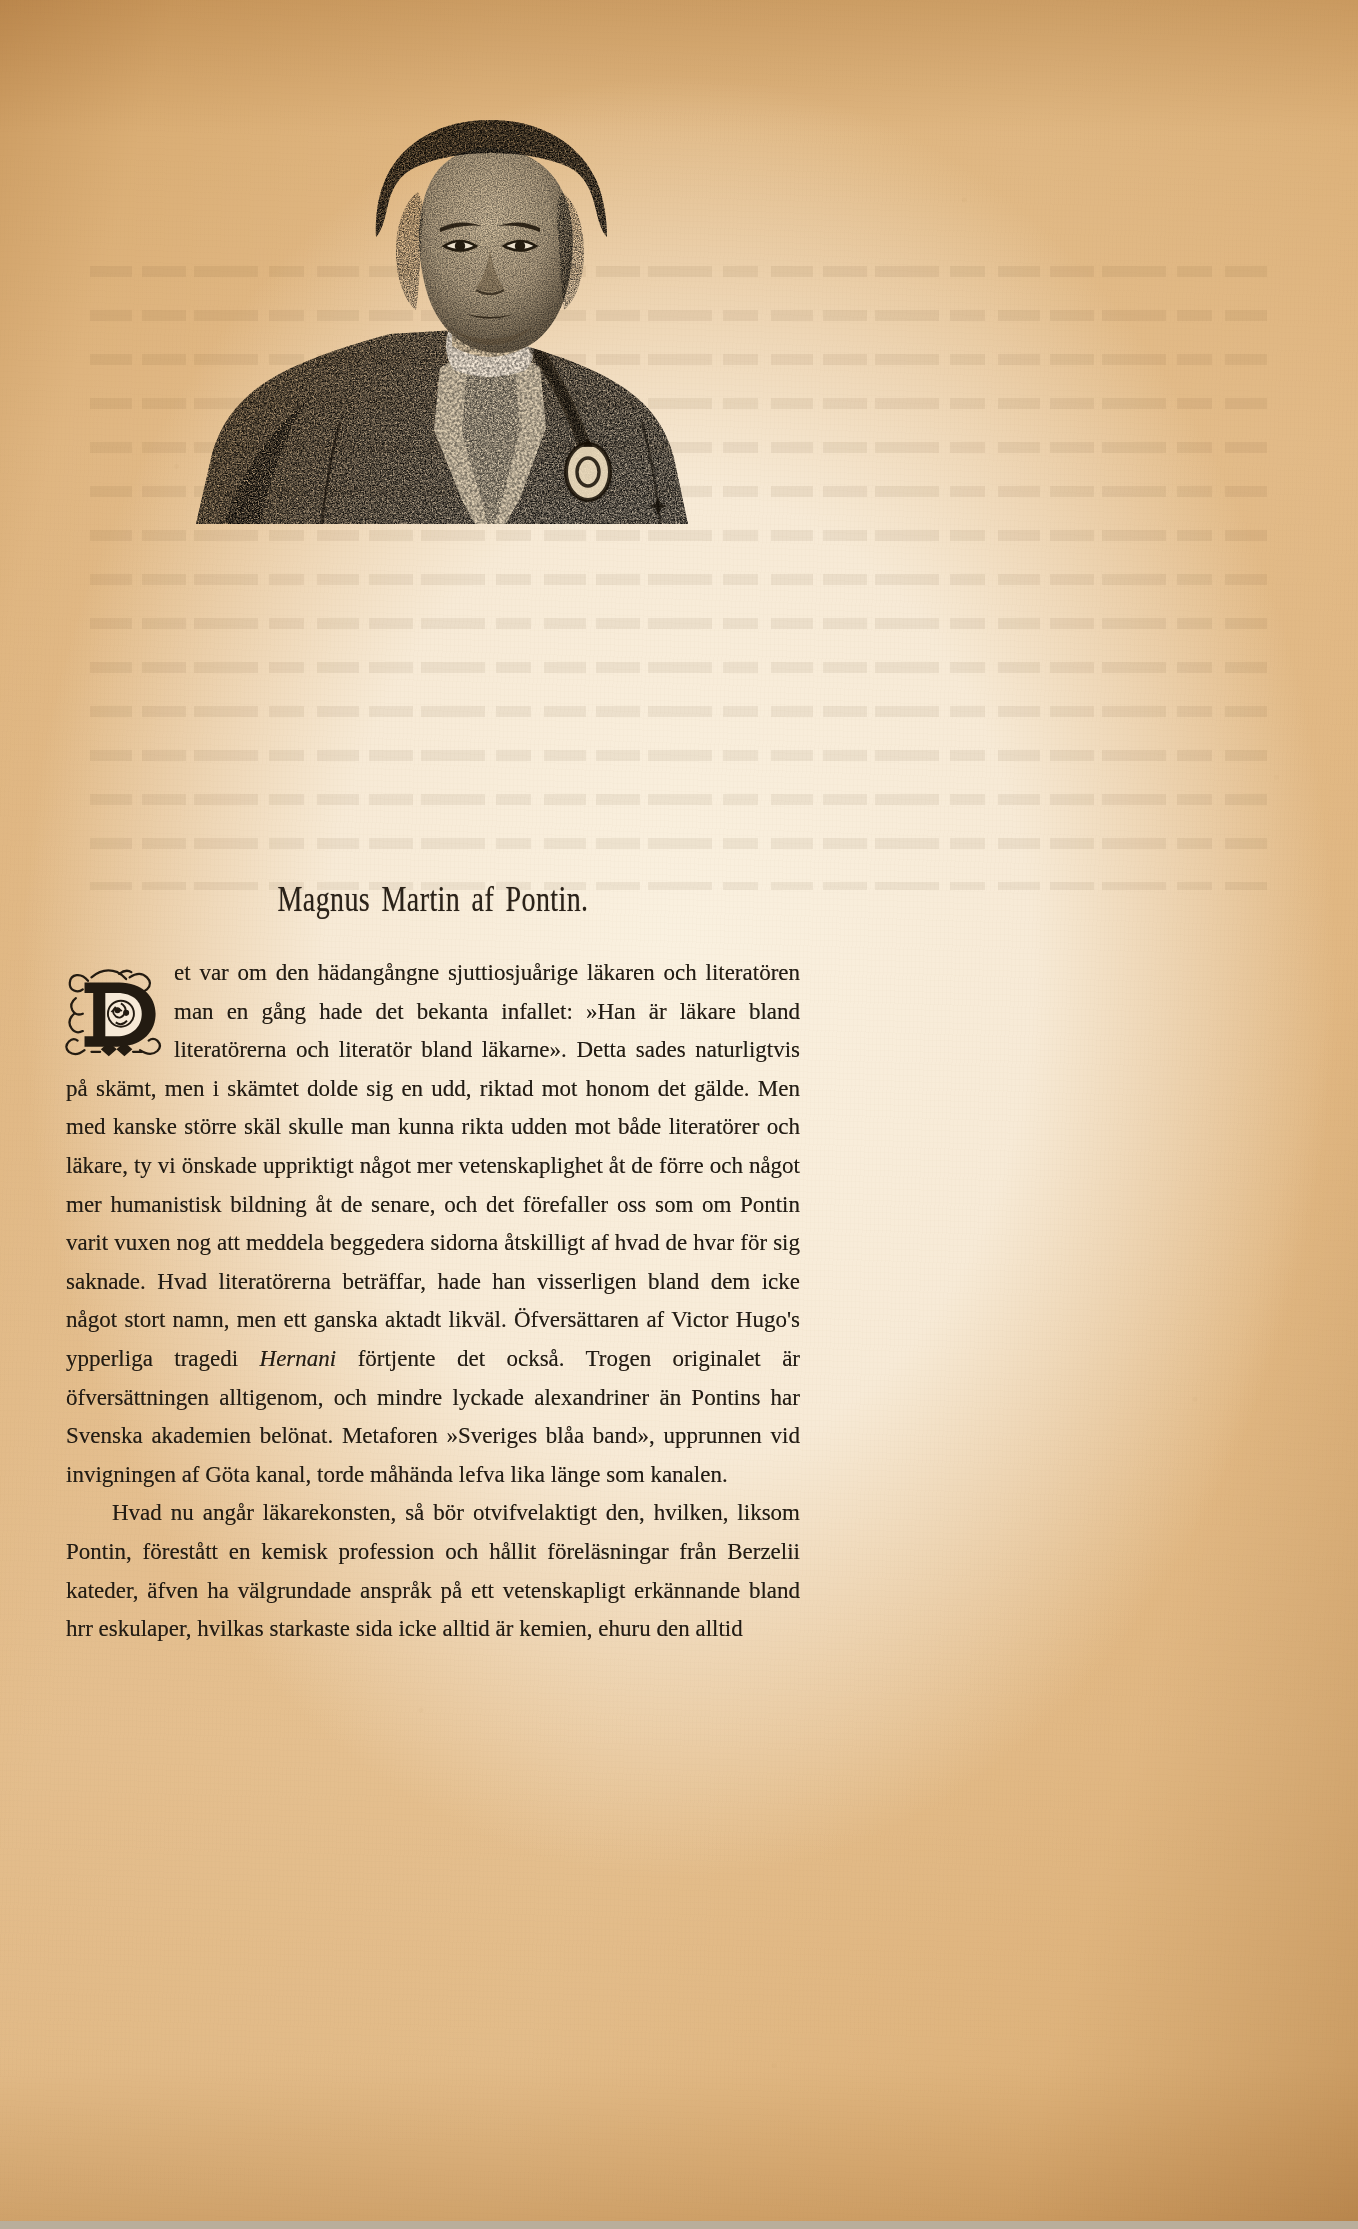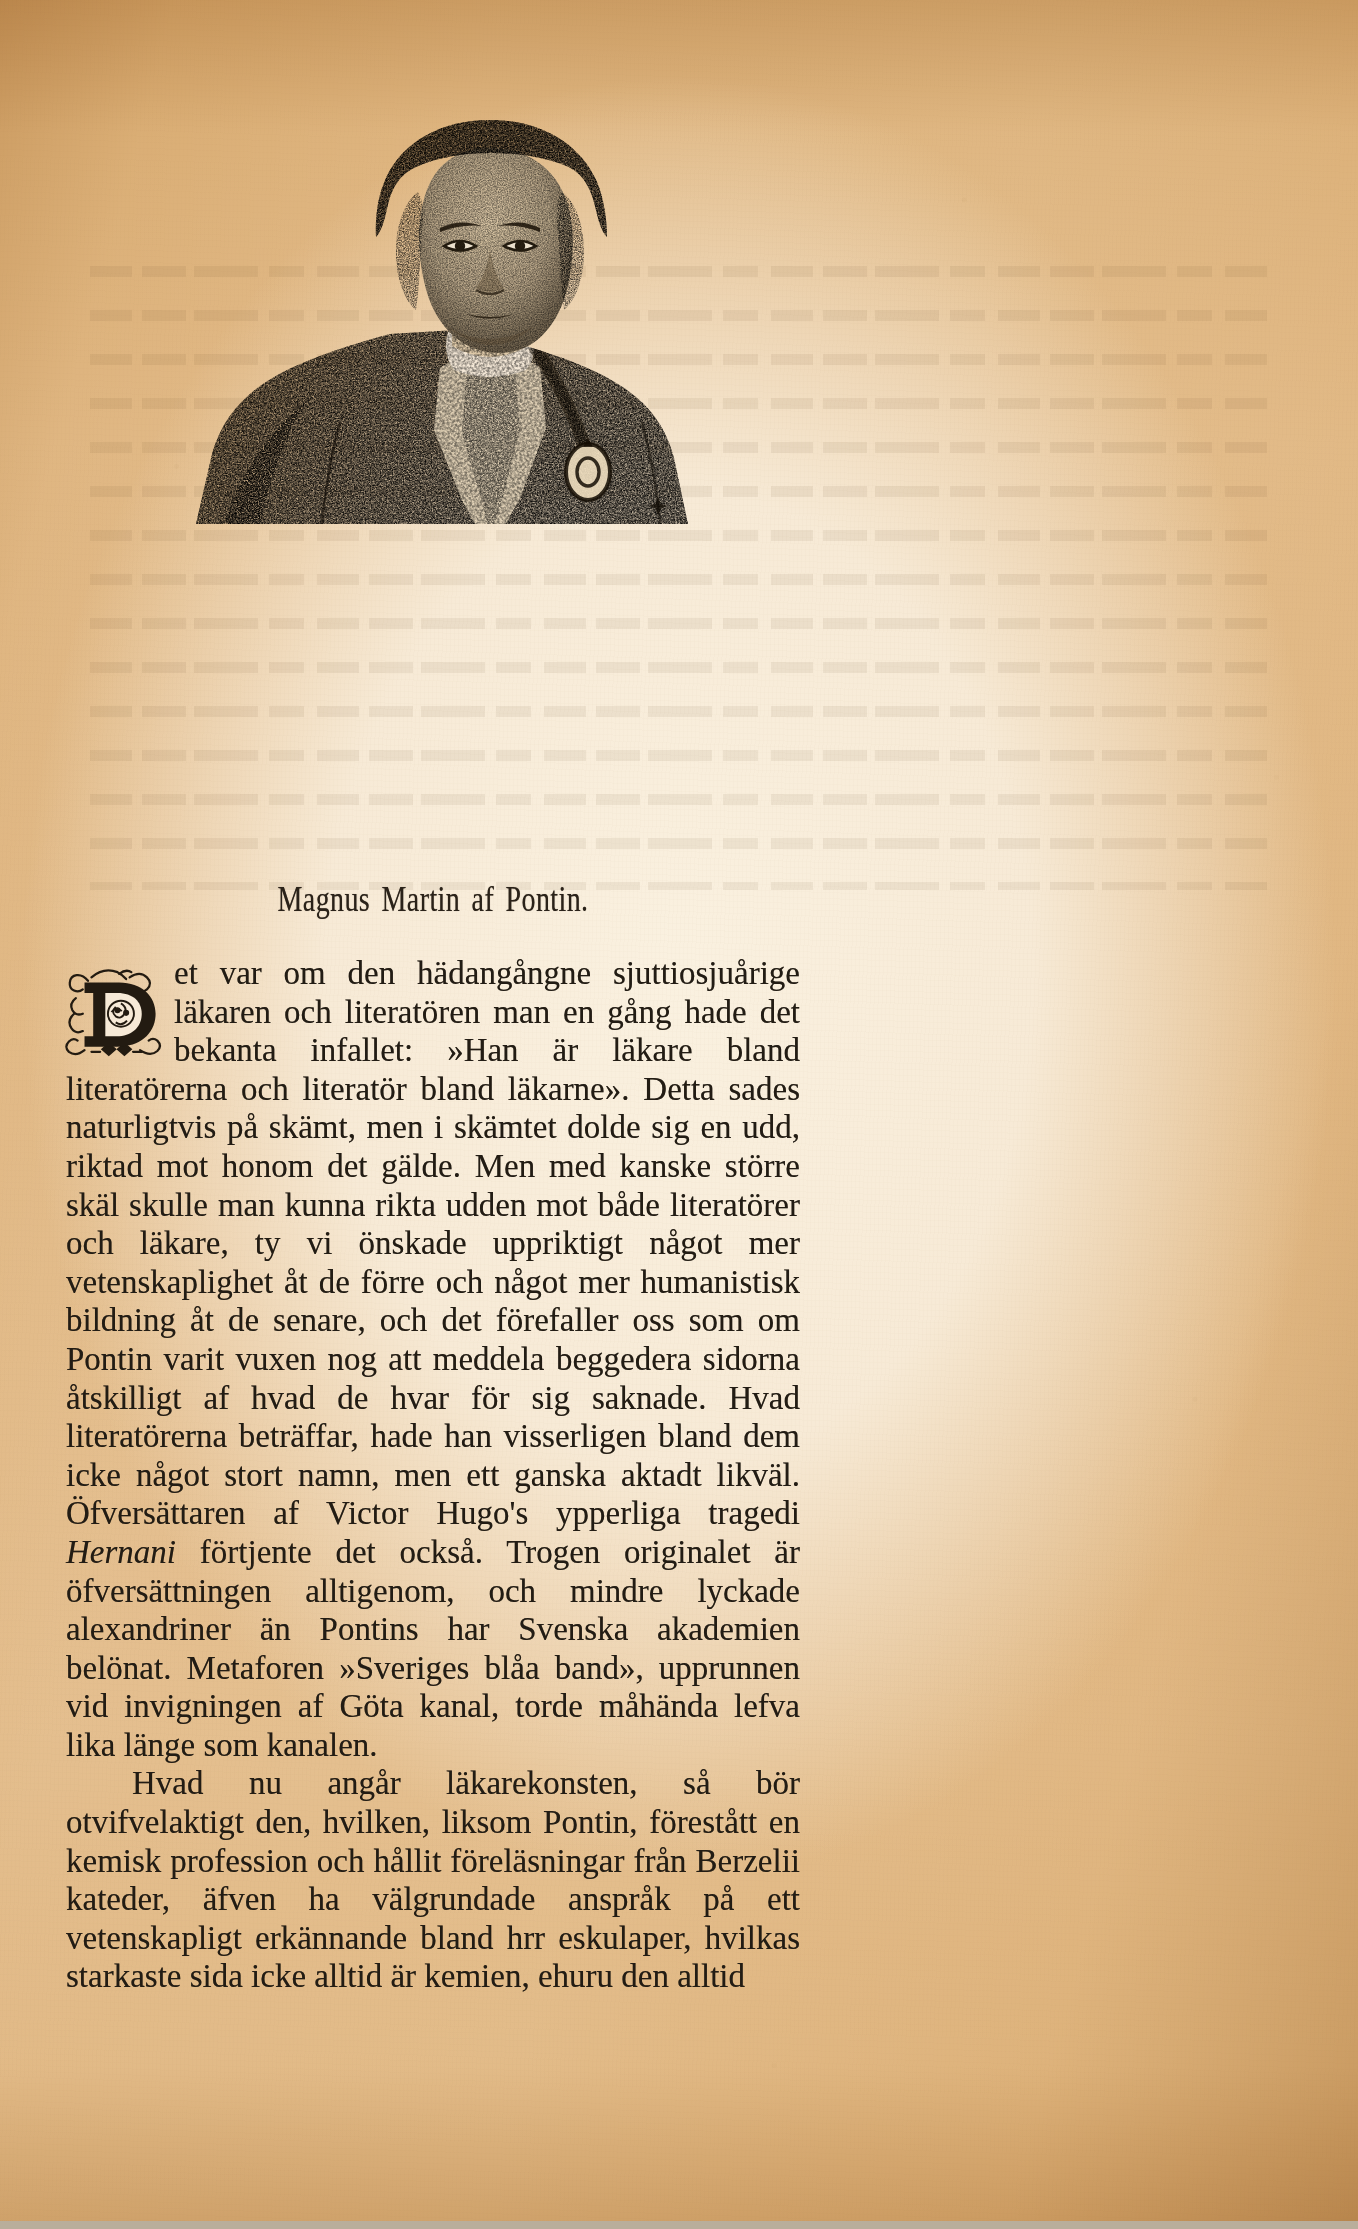--- a/index.html
+++ b/index.html
@@ -89,21 +89,21 @@
     transform: scaleX(.80);
     transform-origin: 50% 50%;
     font-weight: 400;
     margin: 0 0 34px 0;
     text-shadow: 0 0 .8px rgba(40,30,18,.55);
   }
 
   .para {
     margin: 0;
     color: #221c14;
-    font-size: 33px;
+    font-size: 23px;
     line-height: 38.6px;
     text-align: justify;
     text-justify: inter-word;
     text-shadow: 0 0 .55px rgba(34,26,16,.5);
   }
   .para + .para { text-indent: 2.0em; font-family: Liberation Serif, serif; }
   .para i { font-style: italic; }
 
   
   #initial {

